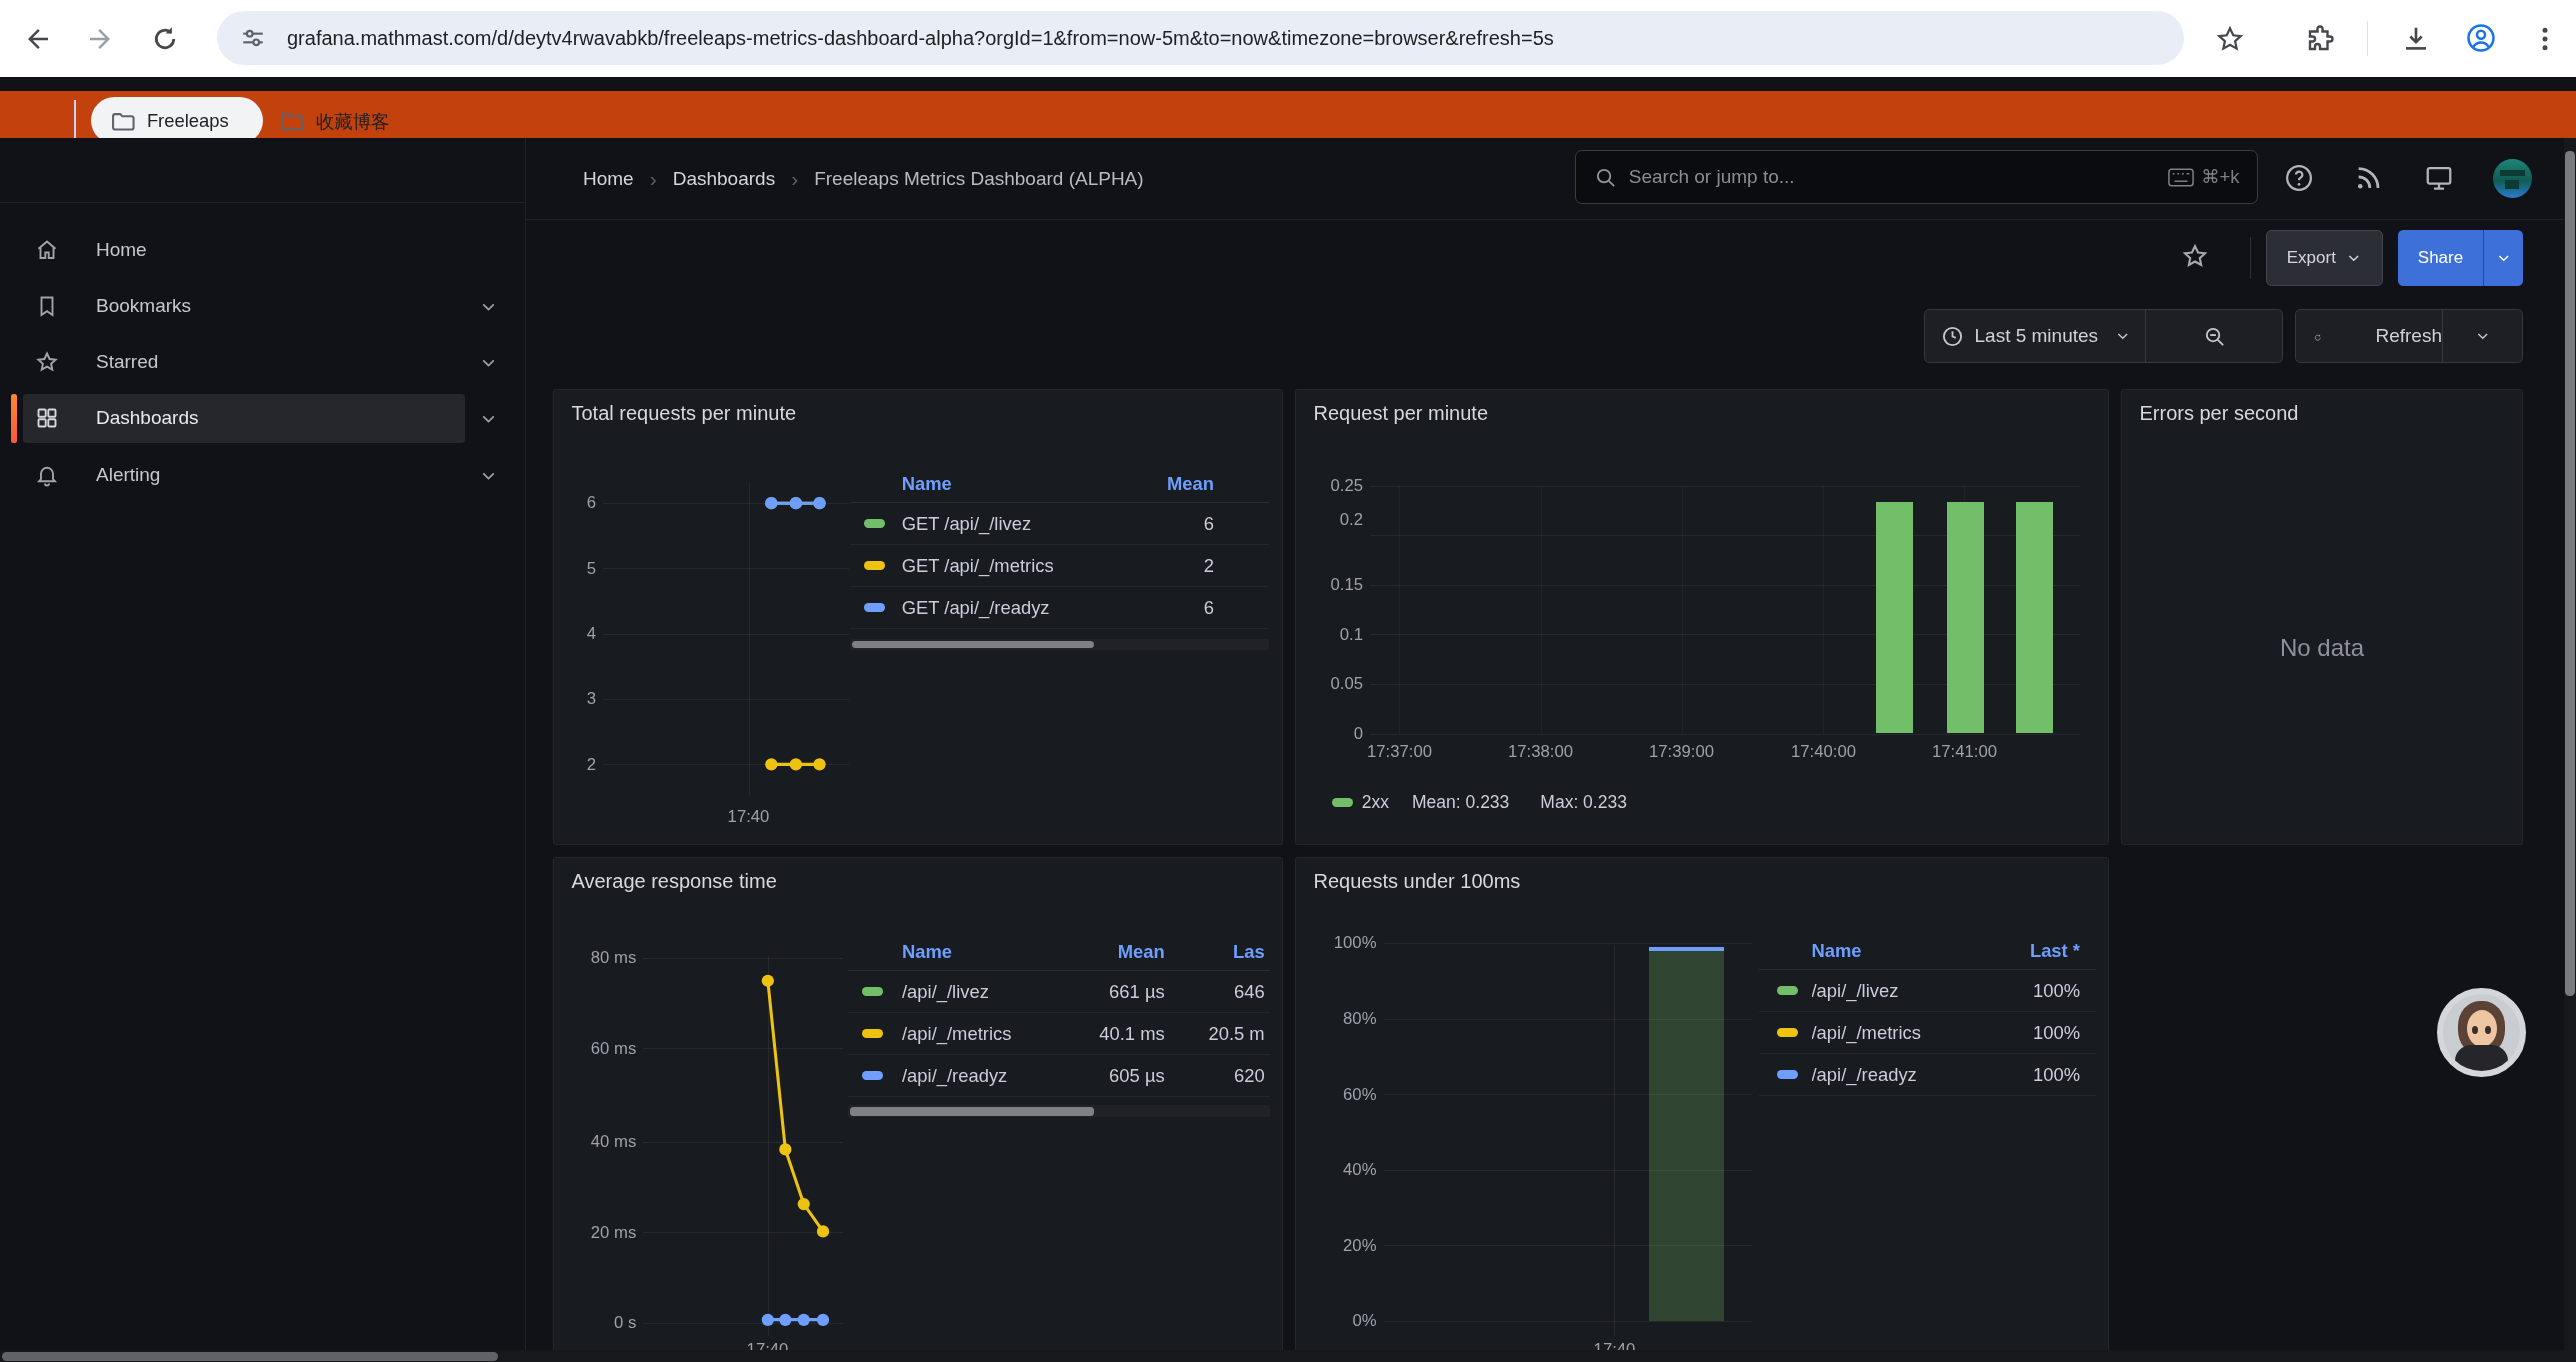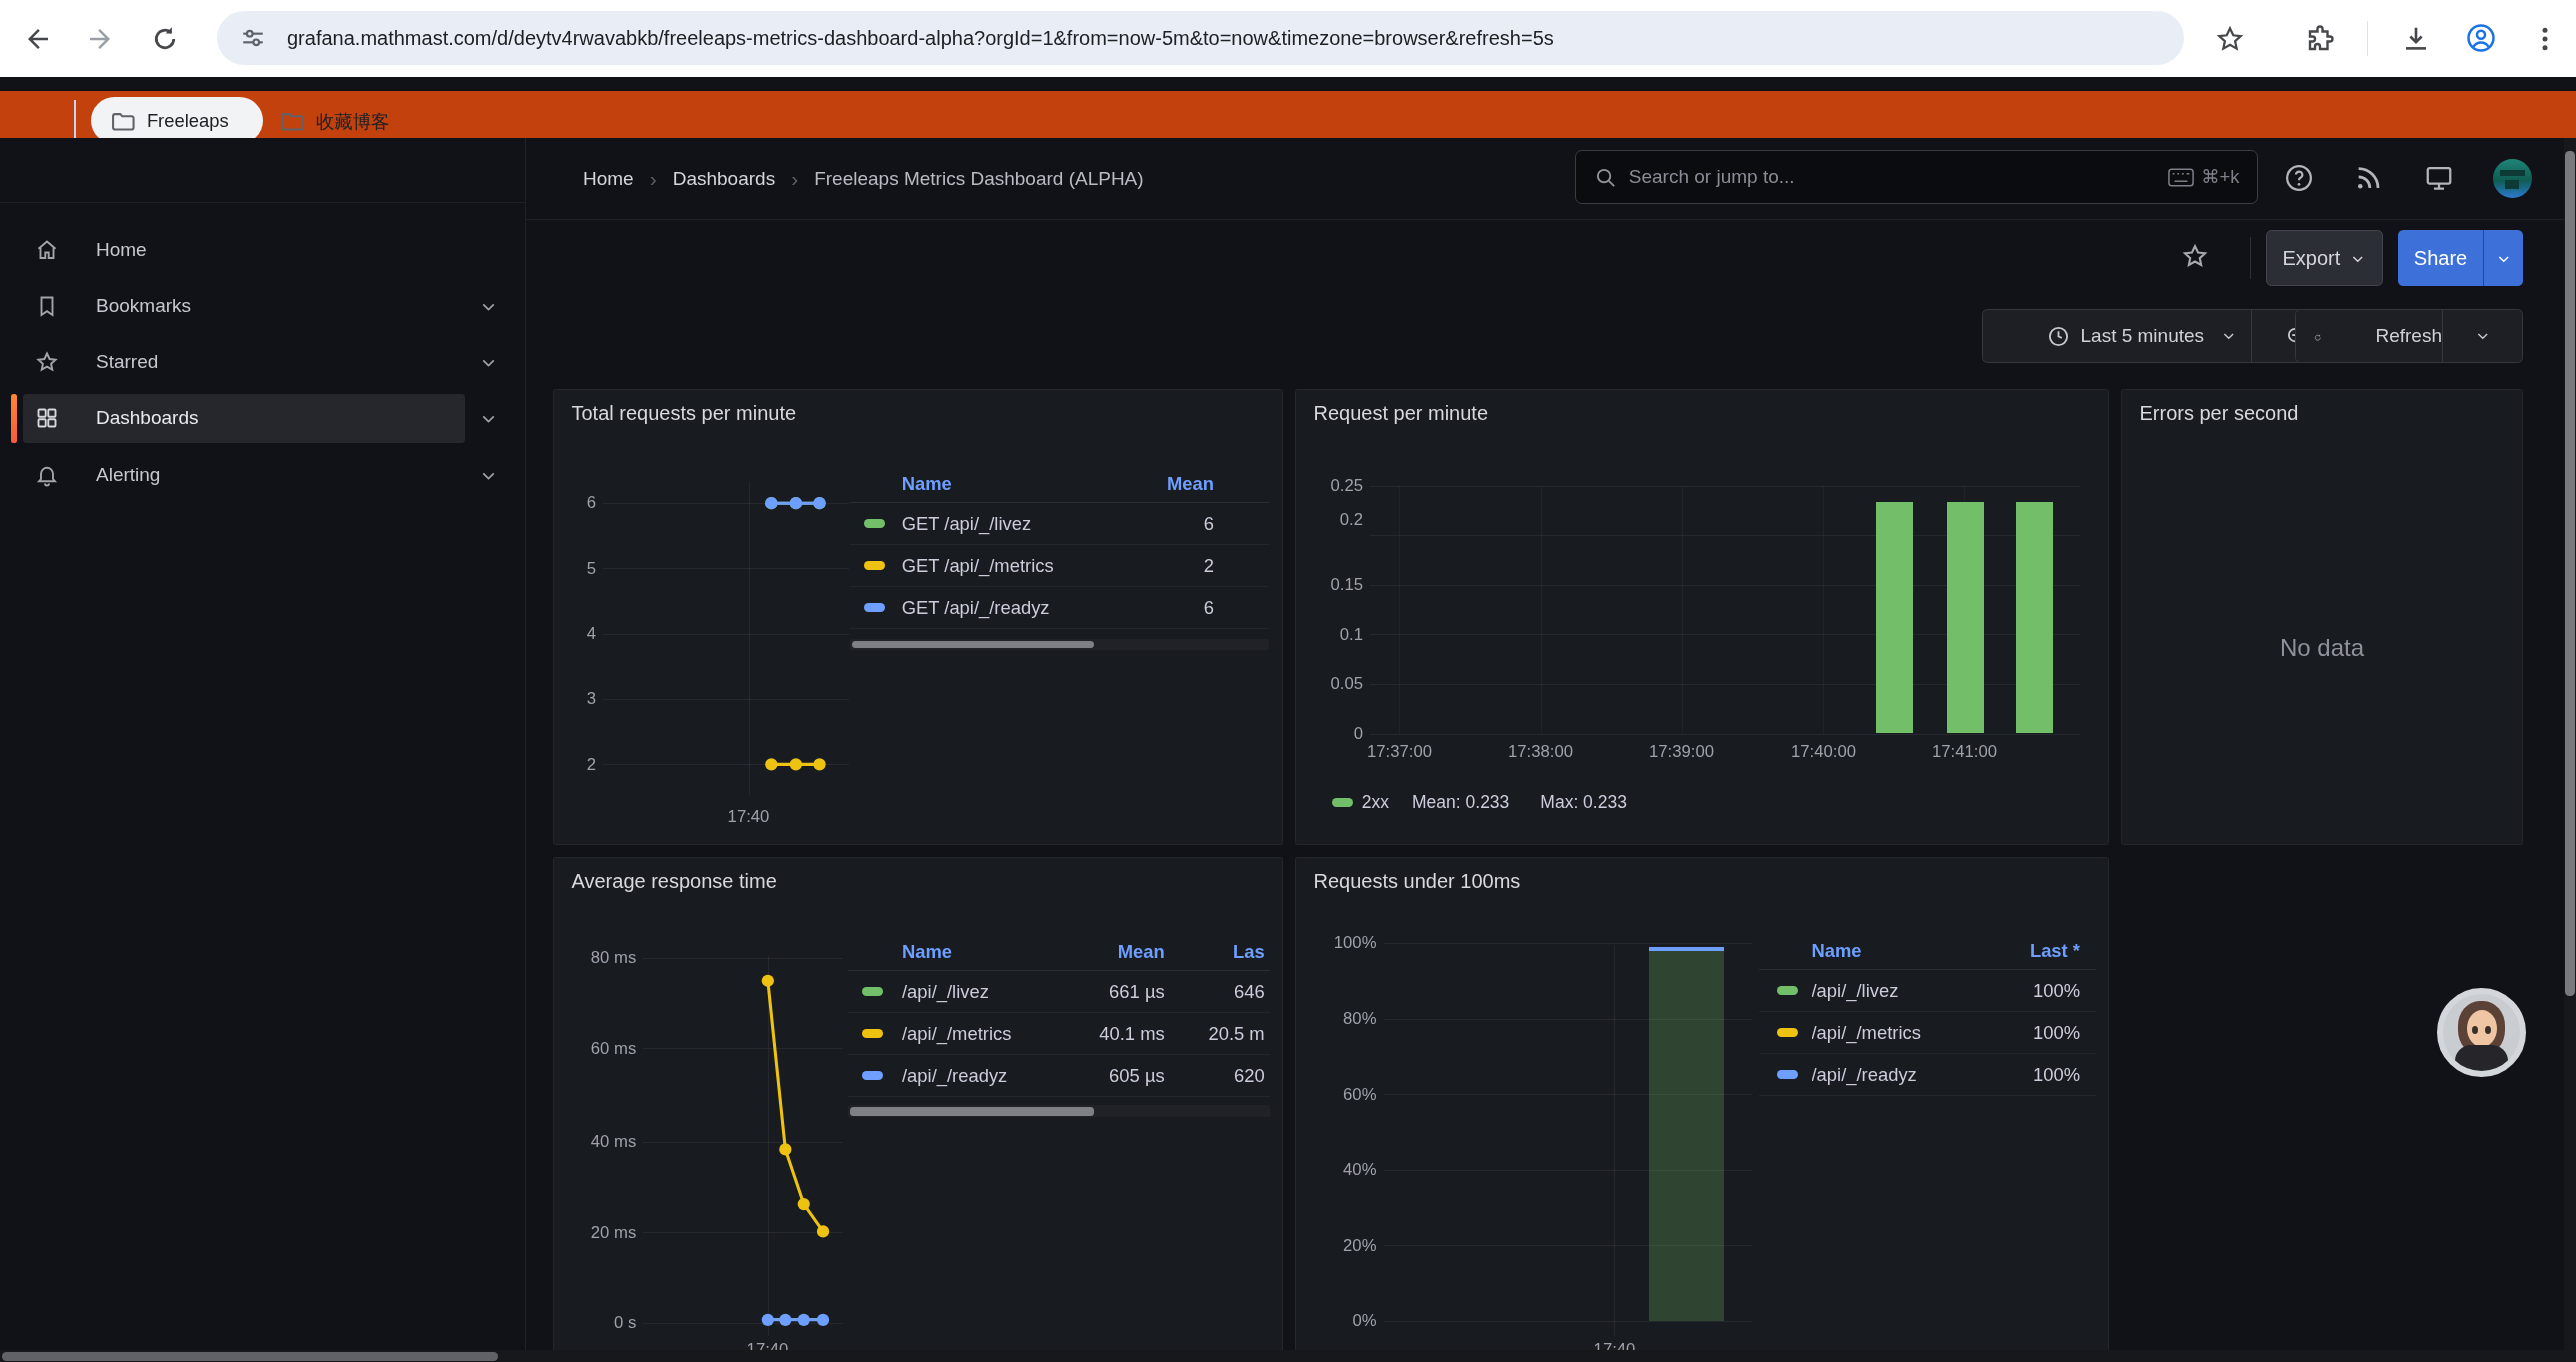--- a/index.html
+++ b/index.html
@@ -53,32 +53,32 @@
   .hdricon{position:absolute;top:163px;width:30px;height:30px;color:#b3b5bc;}
   .hdricon svg{width:100%;height:100%;}
   .gf-avatar{position:absolute;left:2493px;top:159px;width:39px;height:39px;border-radius:50%;
              background:linear-gradient(180deg,#1e8577 0%,#0f5c52 55%,#2b7bd1 100%);overflow:hidden;}
   .gf-avatar:before{content:"";position:absolute;left:7px;top:10.5px;width:24.6px;height:6.1px;background:#0d3a35;}
   .gf-avatar:after{content:"";position:absolute;left:12.3px;top:21px;width:14px;height:8.8px;background:#0d3a35;}
   
   .staricon{position:absolute;left:2181px;top:242px;width:28px;height:28px;color:#a7a9b0;}
   .subdiv{position:absolute;left:2250px;top:237px;width:0.9px;height:42px;background:#2e3036;}
   .btn{position:absolute;top:230px;height:56px;border-radius:5.3px;display:flex;align-items:center;
-       box-sizing:border-box;font-size:20px;}
+       box-sizing:border-box;font-size:17px;}
   .btn-export{left:2266px;width:117px;background:#2b2e35;border:0.9px solid #42454d;color:#d5d6db;
               justify-content:center;gap:8.8px;}
   .share-group{left:2398px;width:125px;background:#3d71d9;color:#ffffff;padding:0;}
   .share-main{width:85px;text-align:center;font-weight:500;}
   .share-sep{width:0.9px;height:56px;background:rgba(10,20,60,.45);}
   .share-chev{flex:1;display:flex;align-items:center;justify-content:center;}
   .chev{width:17.5px;height:17.5px;}
   
   .ctrl{position:absolute;top:309px;height:54px;background:#1d1f24;border:0.9px solid #36383f;
         border-radius:5.3px;box-sizing:border-box;display:flex;align-items:center;color:#d0d2d8;font-size:19px;}
-  .tp{left:1982px;width:359px;padding-left:48px;}
+  .tp{left:1924px;width:359px;}
   .tp .seg1{display:flex;align-items:center;gap:10.5px;padding:0 14px 0 16px;height:100%;}
   .tp .segdiv{width:0.9px;height:100%;background:#36383f;}
   .tp .seg2{flex:1;display:flex;align-items:center;justify-content:center;height:100%;}
   .rf{left:2295px;width:228px;}
   .rf .seg1{display:flex;align-items:center;gap:10.5px;padding-left:17.5px;height:100%;width:146px;box-sizing:border-box;}
   .rf .segdiv{width:0.9px;height:100%;background:#36383f;}
   .rf .seg2{flex:1;display:flex;align-items:center;justify-content:center;height:100%;}
   .cicon{width:23px;height:23px;color:#c6c8ce;}
   
   .panel{position:absolute;background:#181b1f;border:0.9px solid #24262d;border-radius:2.6px;box-sizing:border-box;}

